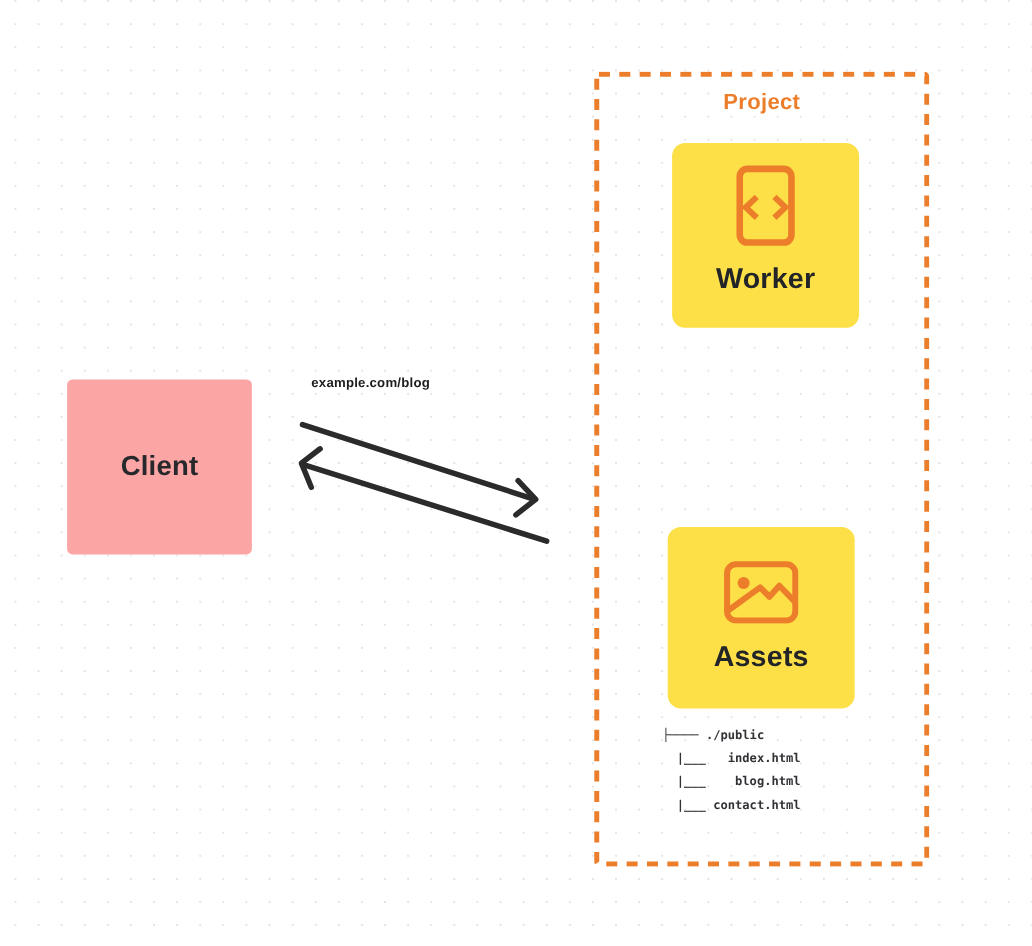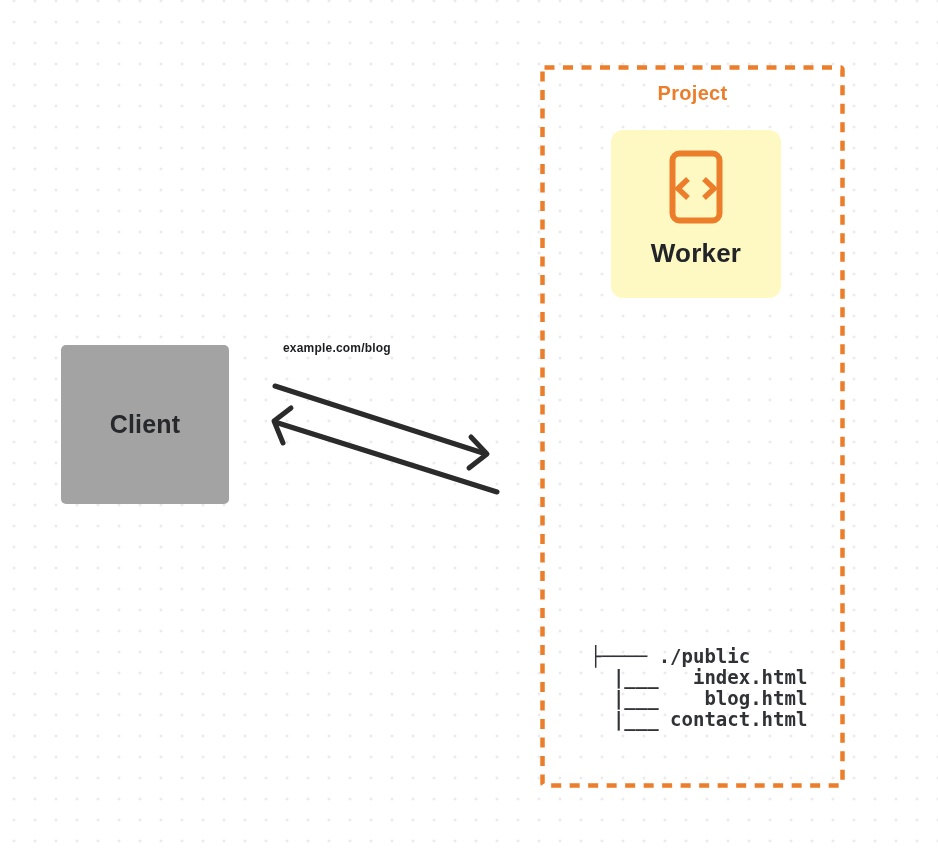--- a/index.html
+++ b/index.html
@@ -11,21 +11,21 @@
     background-image: radial-gradient(circle, #e4e4e7 1.2px, transparent 1.3px);
     background-size: 21px 21px;
     background-position: 3.5px -9.5px;
     font-family: "Liberation Sans", "DejaVu Sans", sans-serif;
   }
   .abs { position: absolute; }
 
   
   .client-box {
     left: 61px; top: 345px; width: 168px; height: 159px;
-    background: #a3a3a3; border-radius: 5px;
+    background: #fca5a5; border-radius: 5px;
     display: flex; align-items: center; justify-content: center;
   }
   .client-label {
     font-size: 25px; font-weight: bold; color: #26282b; letter-spacing: .2px;
   }
 
   
   .url-label {
     left: 283px; top: 341px;
     font-size: 12px; font-weight: bold; color: #1c1d1f; letter-spacing: .2px;
@@ -42,40 +42,40 @@
     background: #ffffff; padding: 0 9px;
     font-size: 20px; font-weight: bold; color: #ec7e2b; letter-spacing: .3px;
     line-height: 24px;
     margin-top: 28px;
   }
 
   
   .card {
     position: absolute;
     width: 170px;
-    background: #fef9c3; border-radius: 12px;
+    background: #fde047; border-radius: 12px;
     display: flex; flex-direction: column; align-items: center;
   }
   .card-worker { left: 71px; top: 65px; height: 168px; padding-top: 0; }
   .card-worker .icon-wrap { margin-top: 20px; }
   .card-assets { left: 67px; top: 414px; height: 165px; }
   .card-assets .icon-wrap { margin-top: 31px; }
   .card-label {
     margin-top: 16px;
     font-size: 26px; font-weight: bold; color: #222428; letter-spacing: .2px;
     line-height: 1;
   }
   .icon-wrap { line-height: 0; }
 
   
   .tree {
     left: 590px; top: 646px;
-    margin: 0;
+    margin: 12px;
     font-family: "DejaVu Sans Mono", "Liberation Mono", monospace;
-    font-size: 19px; font-weight: bold; line-height: 21px;
+    font-size: 11px; font-weight: bold; line-height: 21px;
     color: #303236;
     white-space: pre;
   }
 </style>
 </head>
 <body>
 
 <div class="abs client-box">
   <span class="client-label">Client</span>
 </div>
@@ -106,18 +106,28 @@
         <rect x="3.5" y="3.5" width="47" height="67" rx="7" fill="none" stroke="#ec7e2b" stroke-width="6"></rect>
         <g fill="none" stroke="#ec7e2b" stroke-width="5.5" stroke-linecap="butt" stroke-linejoin="miter">
           <polyline points="19,29 9,38.5 19,48"></polyline>
           <polyline points="35,29 45,38.5 35,48"></polyline>
         </g>
       </svg>
     </span>
     <div class="card-label">Worker</div>
   </div>
 
+  <div class="card card-assets">
+    <span class="icon-wrap">
+      <svg width="68" height="57" viewBox="0 0 68 57">
+        <rect x="3" y="3" width="62" height="51" rx="8" fill="none" stroke="#ec7e2b" stroke-width="5.5"></rect>
+        <circle cx="18" cy="20" r="5.5" fill="#ec7e2b"></circle>
+        <path d="M4 45 L33 24 L41.5 32.5 L50.5 22.5 L64.5 37" fill="none" stroke="#ec7e2b" stroke-width="5.5" stroke-linecap="round" stroke-linejoin="round"></path>
+      </svg>
+    </span>
+    <div class="card-label">Assets</div>
+  </div>
 </div>
 
 <pre class="abs tree">├──── ./public
   |___   index.html
   |___    blog.html
   |___ contact.html</pre>
 
 </body></html>

